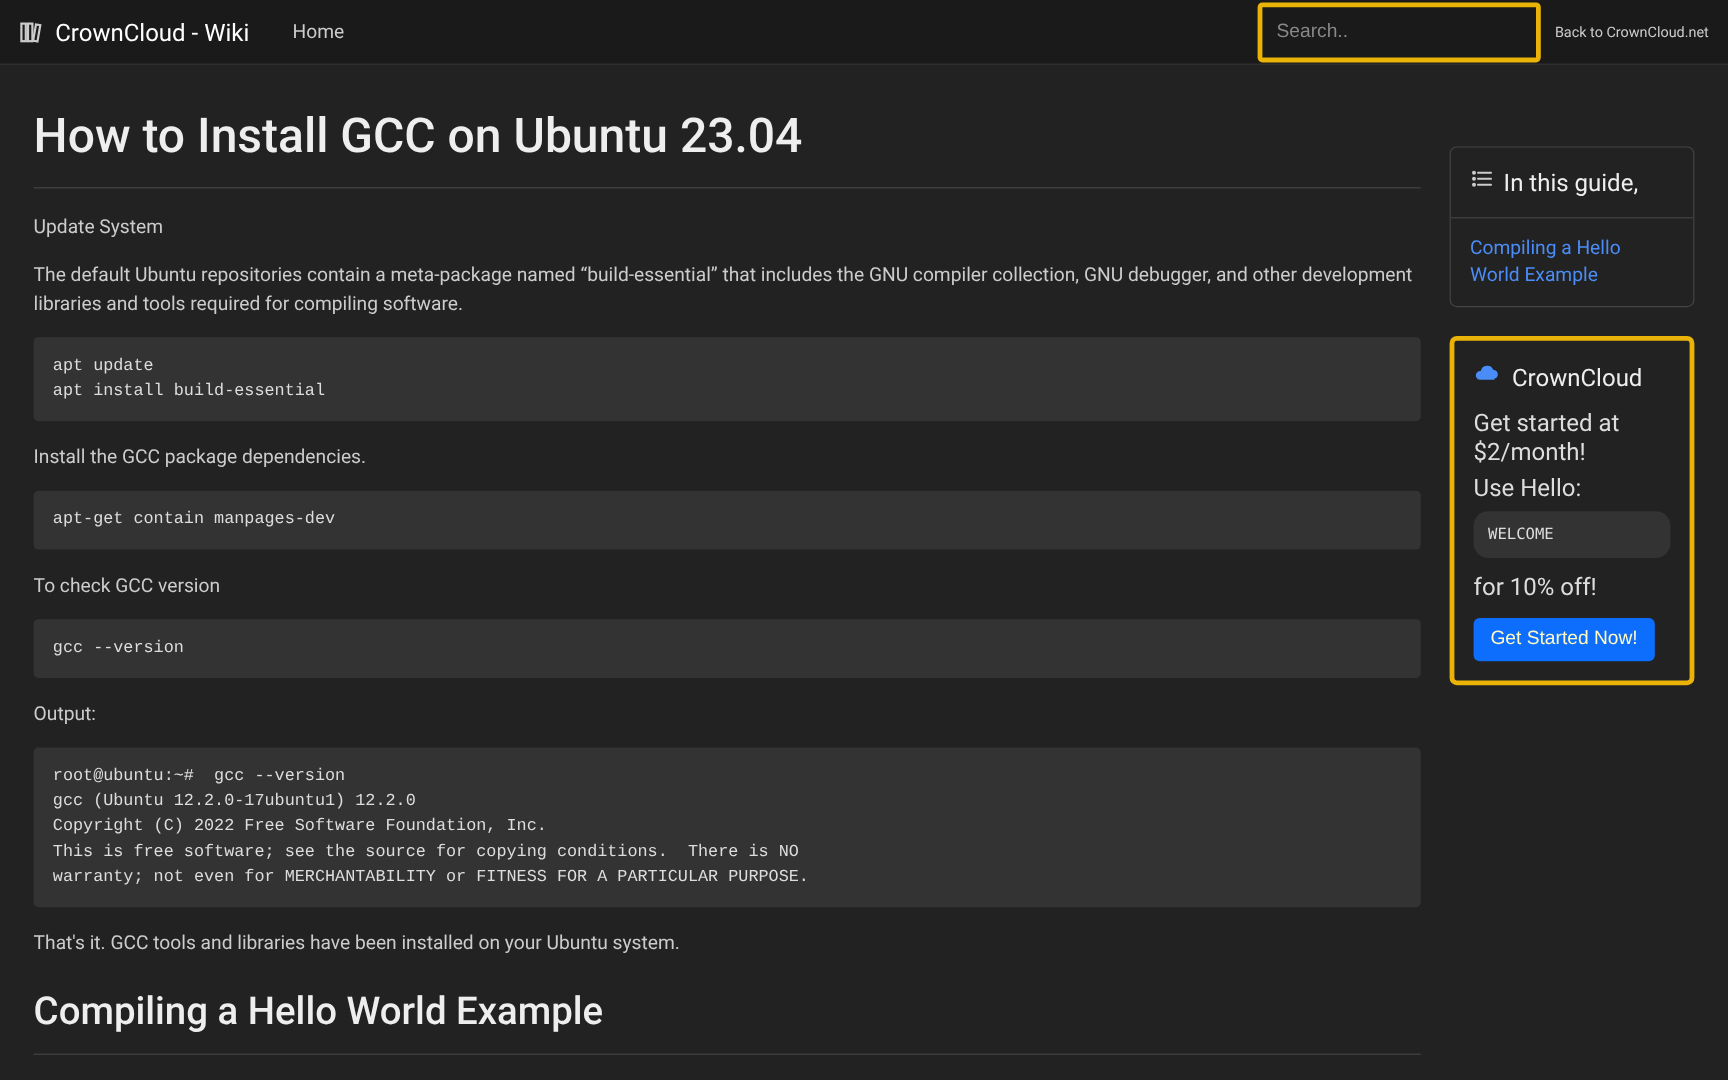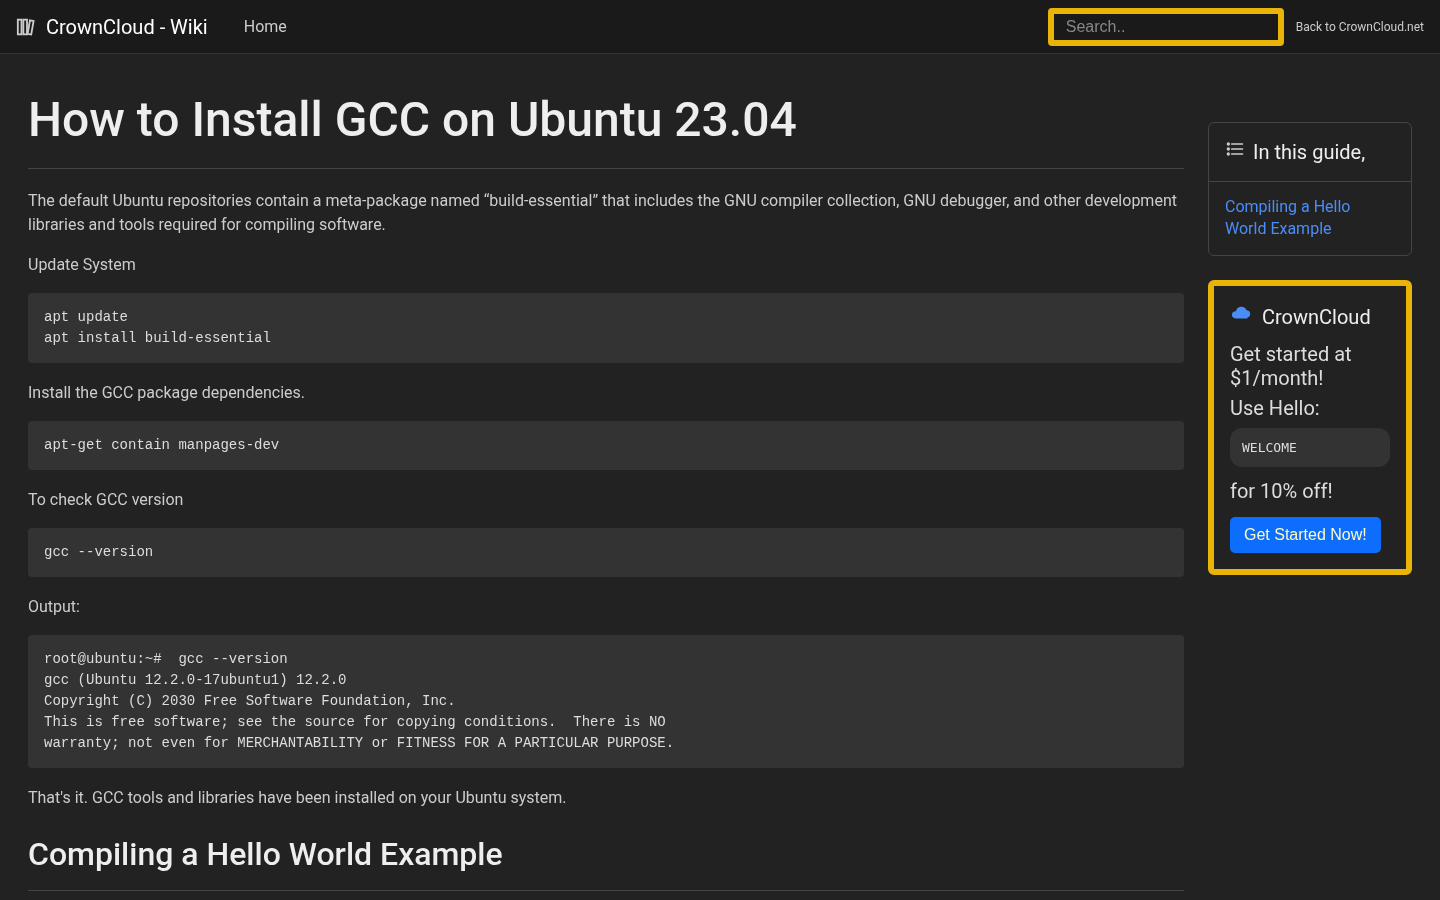--- a/index.html
+++ b/index.html
@@ -41,27 +41,27 @@
   padding: 8px 12px;
 }
 .navbar-right {
   margin-left: auto;
   display: flex;
   align-items: center;
   gap: 12px;
 }
 .search-input {
   background: #1a1a1a;
-  border: 6px solid #eab308;
+  border: 4px solid #eab308;
   border-radius: 4px;
   padding: 6px 12px;
   color: #ccc;
   font-size: 16px;
   width: 236px;
-  height: 38px;
+  height: 50px;
 }
 .search-input::placeholder { color: #888; }
 .back-link {
   color: #ccc;
   font-size: 12px;
 }
 
 
 .container {
   display: flex;
@@ -73,21 +73,21 @@
   min-width: 0;
 }
 .sidebar {
   width: 204px;
   flex-shrink: 0;
   margin-top: 44px;
 }
 
 
 h1 {
-  font-size: 48px;
+  font-size: 40px;
   font-weight: 500;
   color: #eee;
   margin-bottom: 12px;
   margin-top: 6px;
 }
 hr {
   border: none;
   border-top: 1px solid #444;
   margin-bottom: 20px;
 }
@@ -134,21 +134,21 @@
   padding: 14px 16px;
 }
 .toc-link {
   color: #4b8df8;
   font-size: 16px;
   line-height: 1.4;
   display: block;
 }
 
 .promo-card {
-  border: 6px solid #eab308;
+  border: 4px solid #eab308;
   border-radius: 6px;
   padding: 16px;
 }
 .promo-title {
   display: flex;
   align-items: center;
   gap: 10px;
   color: #eee;
   font-size: 20px;
   margin-bottom: 10px;
@@ -198,32 +198,32 @@
   <div class="navbar-right">
     <input class="search-input" type="text" placeholder="Search.." style="">
     <a class="back-link">Back to CrownCloud.net</a>
   </div>
 </nav>
 
 <div class="container">
   <main class="main">
     <h1>How to Install GCC on Ubuntu 23.04</h1>
     <hr>
+    <p>Update System</p>
     <p>The default Ubuntu repositories contain a meta-package named “build-essential” that includes the GNU compiler collection, GNU debugger, and other development libraries and tools required for compiling software.</p>
-    <p>Update System</p>
     <pre>apt update
 apt install build-essential</pre>
     <p>Install the GCC package dependencies.</p>
     <pre>apt-get contain manpages-dev</pre>
     <p>To check GCC version</p>
     <pre>gcc --version</pre>
     <p>Output:</p>
     <pre>root@ubuntu:~#  gcc --version
 gcc (Ubuntu 12.2.0-17ubuntu1) 12.2.0
-Copyright (C) 2030 Free Software Foundation, Inc.
+Copyright (C) 2022 Free Software Foundation, Inc.
 This is free software; see the source for copying conditions.  There is NO
 warranty; not even for MERCHANTABILITY or FITNESS FOR A PARTICULAR PURPOSE.</pre>
     <p>That's it. GCC tools and libraries have been installed on your Ubuntu system.</p>
     <h2>Compiling a Hello World Example</h2>
     <hr>
     <p>
       
     </p>
 
   </main>
@@ -250,20 +250,20 @@
 
     <div class="promo-card">
       <div class="promo-title">
         <span class="cloud-icon">
           <svg width="22" height="22" viewBox="0 0 24 24" fill="#4b8df8">
             <path d="M19 18H6a4 4 0 1 1 .5-7.97A6 6 0 0 1 18 9a4 4 0 0 1 1 7.87z"></path>
           </svg>
         </span>
         <span>CrownCloud</span>
       </div>
-      <div class="promo-line">Get started at $1/month!</div>
+      <div class="promo-line">Get started at $2/month!</div>
       <div class="promo-line">Use Hello:</div>
       <pre class="promo-code-pre">WELCOME</pre>
       <div class="promo-line">for 10% off!</div>
       <button class="promo-btn" style="margin-top:8px;">Get Started Now!</button>
     </div>
   </aside>
 </div>
 
 </body></html>

